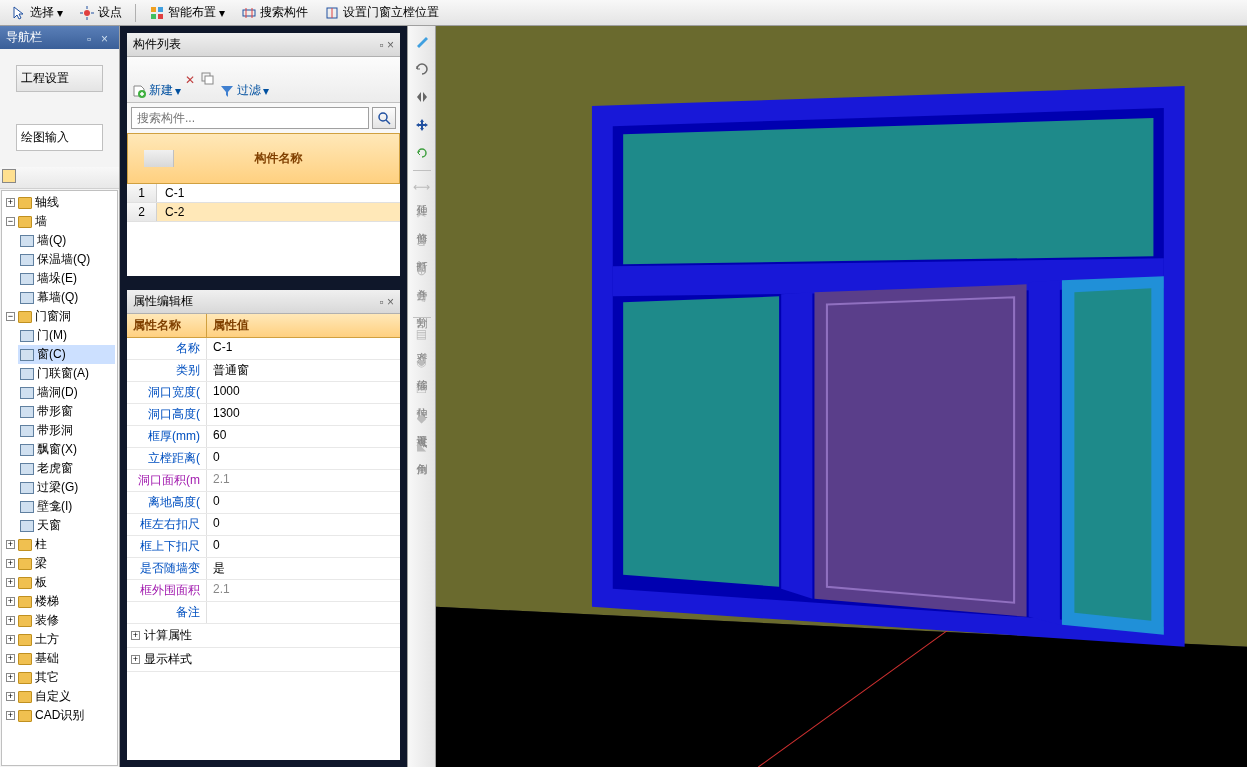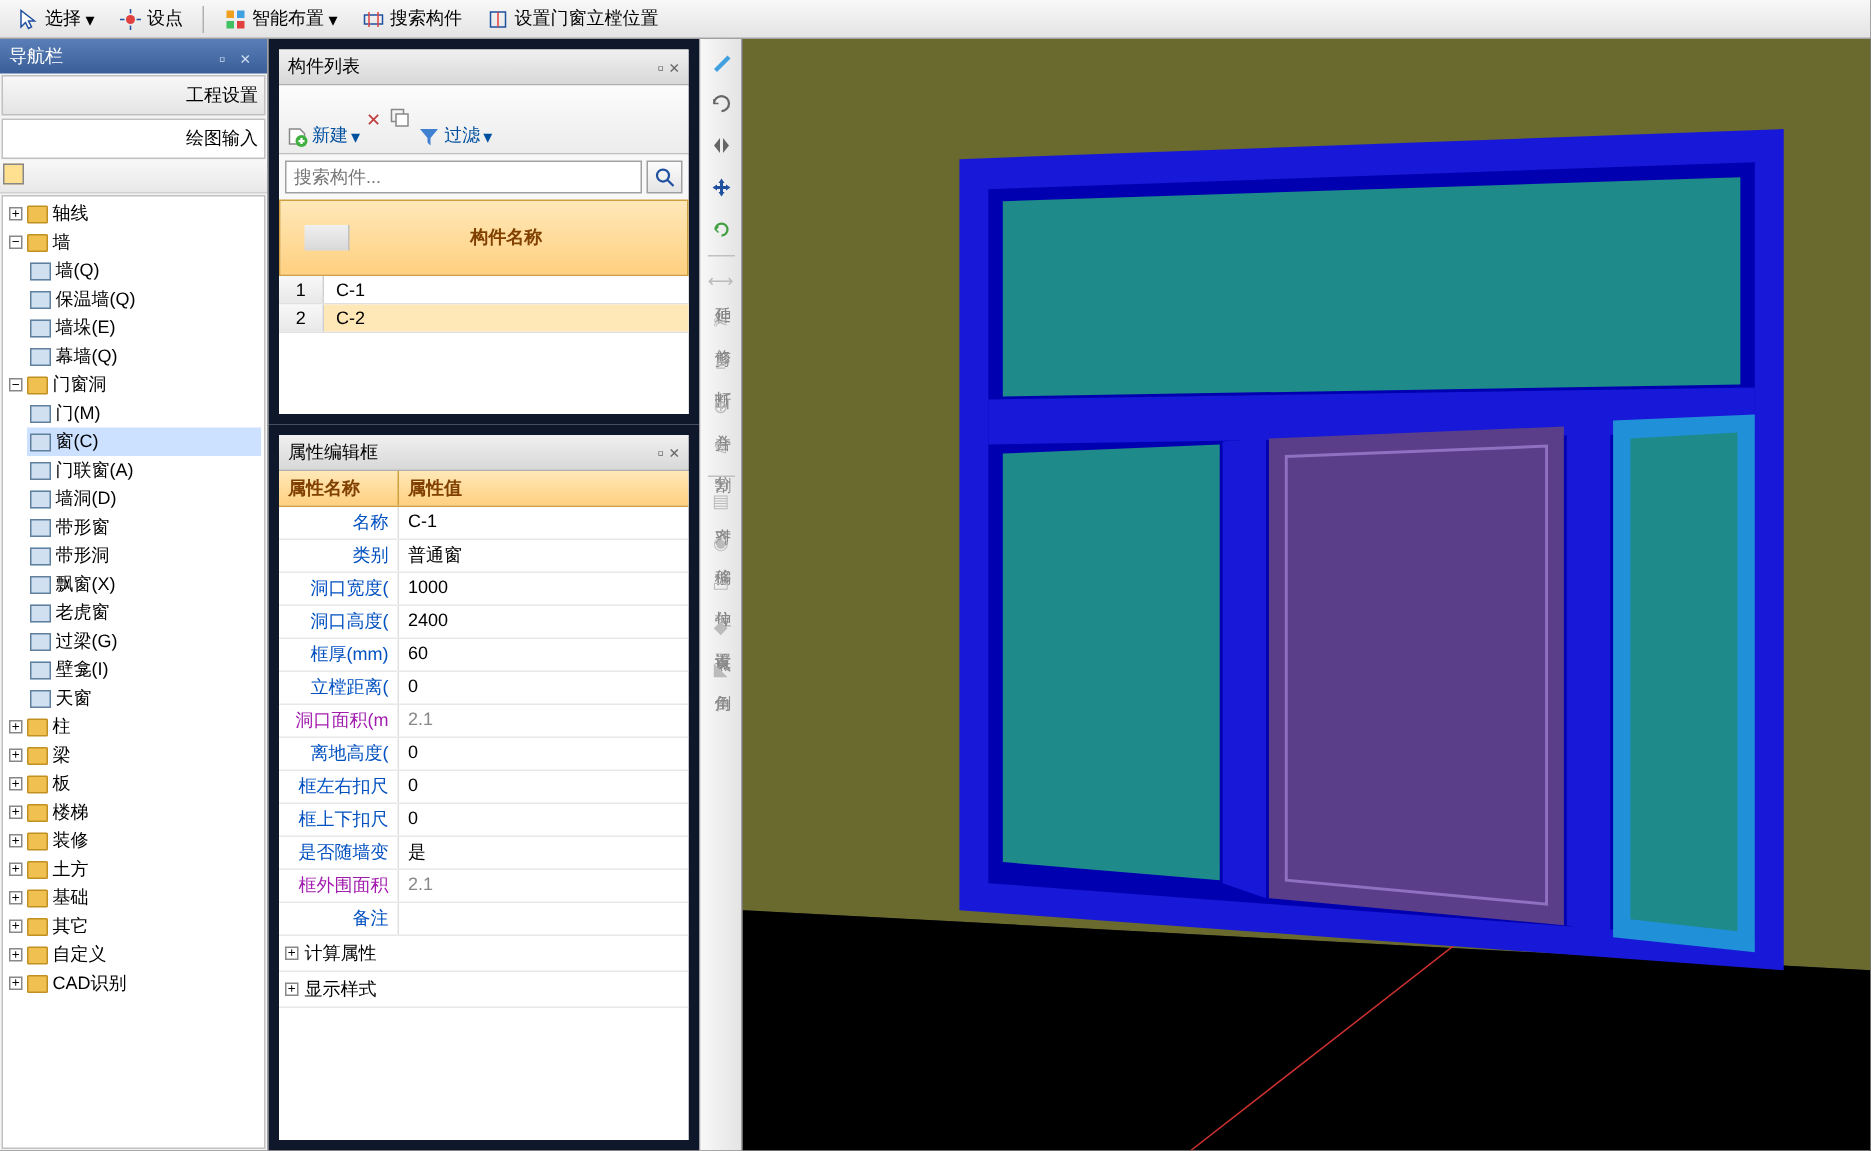--- a/index.html
+++ b/index.html
@@ -9,26 +9,26 @@
 
 
 .top-toolbar { height: 26px; background: linear-gradient(#f8f8f8, #e4e4e4); border-bottom: 1px solid #a0a0a0; display: flex; align-items: center; padding: 0 4px; gap: 2px; overflow: hidden; }
 .top-toolbar .sep { width: 1px; height: 18px; background: #b0b0b0; margin: 0 4px; }
 .tb-btn { display: flex; align-items: center; gap: 3px; padding: 2px 6px; border: 1px solid transparent; border-radius: 2px; cursor: pointer; white-space: nowrap; }
 
 
 .main { display: flex; flex: 1; min-height: 0; }
 
 
-.nav-panel { width: 179px; background: #f4f4f4; border-right: 1px solid #a0a0a0; display: flex; flex-direction: column; }
+.nav-panel { width: 120px; background: #f4f4f4; border-right: 1px solid #a0a0a0; display: flex; flex-direction: column; }
 .panel-title { background: linear-gradient(#5a7fb8, #3a5f98); color: #fff; padding: 3px 6px; display: flex; justify-content: space-between; align-items: center; }
 .panel-title .controls { display: flex; gap: 2px; }
 .panel-title .ctrl { width: 12px; height: 12px; cursor: pointer; color: #cde; }
 .nav-tabs { display: flex; flex-direction: column; }
-.nav-tab { background: linear-gradient(#f8f8f8, #e4e4e4); border: 1px solid #c0c0c0; padding: 4px; text-align: right; cursor: pointer; margin: 1px; }
+.nav-tab { background: linear-gradient(#f8f8f8, #e4e4e4); border: 1px solid #c0c0c0; padding: 4px; text-align: left; cursor: pointer; margin: 16px; }
 .nav-tab.active { background: #fff; }
 .tree { flex: 1; background: #fff; border: 1px solid #c0c0c0; margin: 1px; overflow: auto; padding: 2px; }
 .tree-toolbar { background: linear-gradient(#f8f8f8, #e8e8e8); padding: 2px; border-bottom: 1px solid #d0d0d0; }
 .tree-toolbar .sq { width: 14px; height: 14px; border: 1px solid #888; background: #ffe090; display: inline-block; }
 .tree-node { display: flex; align-items: center; gap: 3px; padding: 1px 2px; cursor: pointer; white-space: nowrap; }
 .tree-node.selected { background: #cce0ff; }
 .tree-children { padding-left: 14px; }
 .exp { width: 9px; height: 9px; border: 1px solid #888; display: inline-flex; align-items: center; justify-content: center; font-size: 9px; line-height: 7px; background: #fff; }
 .folder-ico { width: 14px; height: 12px; background: #f0c050; border: 1px solid #c09020; border-radius: 1px; }
 .item-ico { width: 14px; height: 12px; border: 1px solid #6080a0; background: #d0e0f0; }
@@ -360,21 +360,21 @@
               <div class="prop-row">
                 <div class="pn">类别</div>
                 <div class="pv">普通窗</div>
               </div>
               <div class="prop-row">
                 <div class="pn">洞口宽度(</div>
                 <div class="pv">1000</div>
               </div>
               <div class="prop-row">
                 <div class="pn">洞口高度(</div>
-                <div class="pv">2400</div>
+                <div class="pv">1300</div>
               </div>
               <div class="prop-row">
                 <div class="pn">框厚(mm)</div>
                 <div class="pv">60</div>
               </div>
               <div class="prop-row">
                 <div class="pn">立樘距离(</div>
                 <div class="pv">0</div>
               </div>
               <div class="prop-row">

